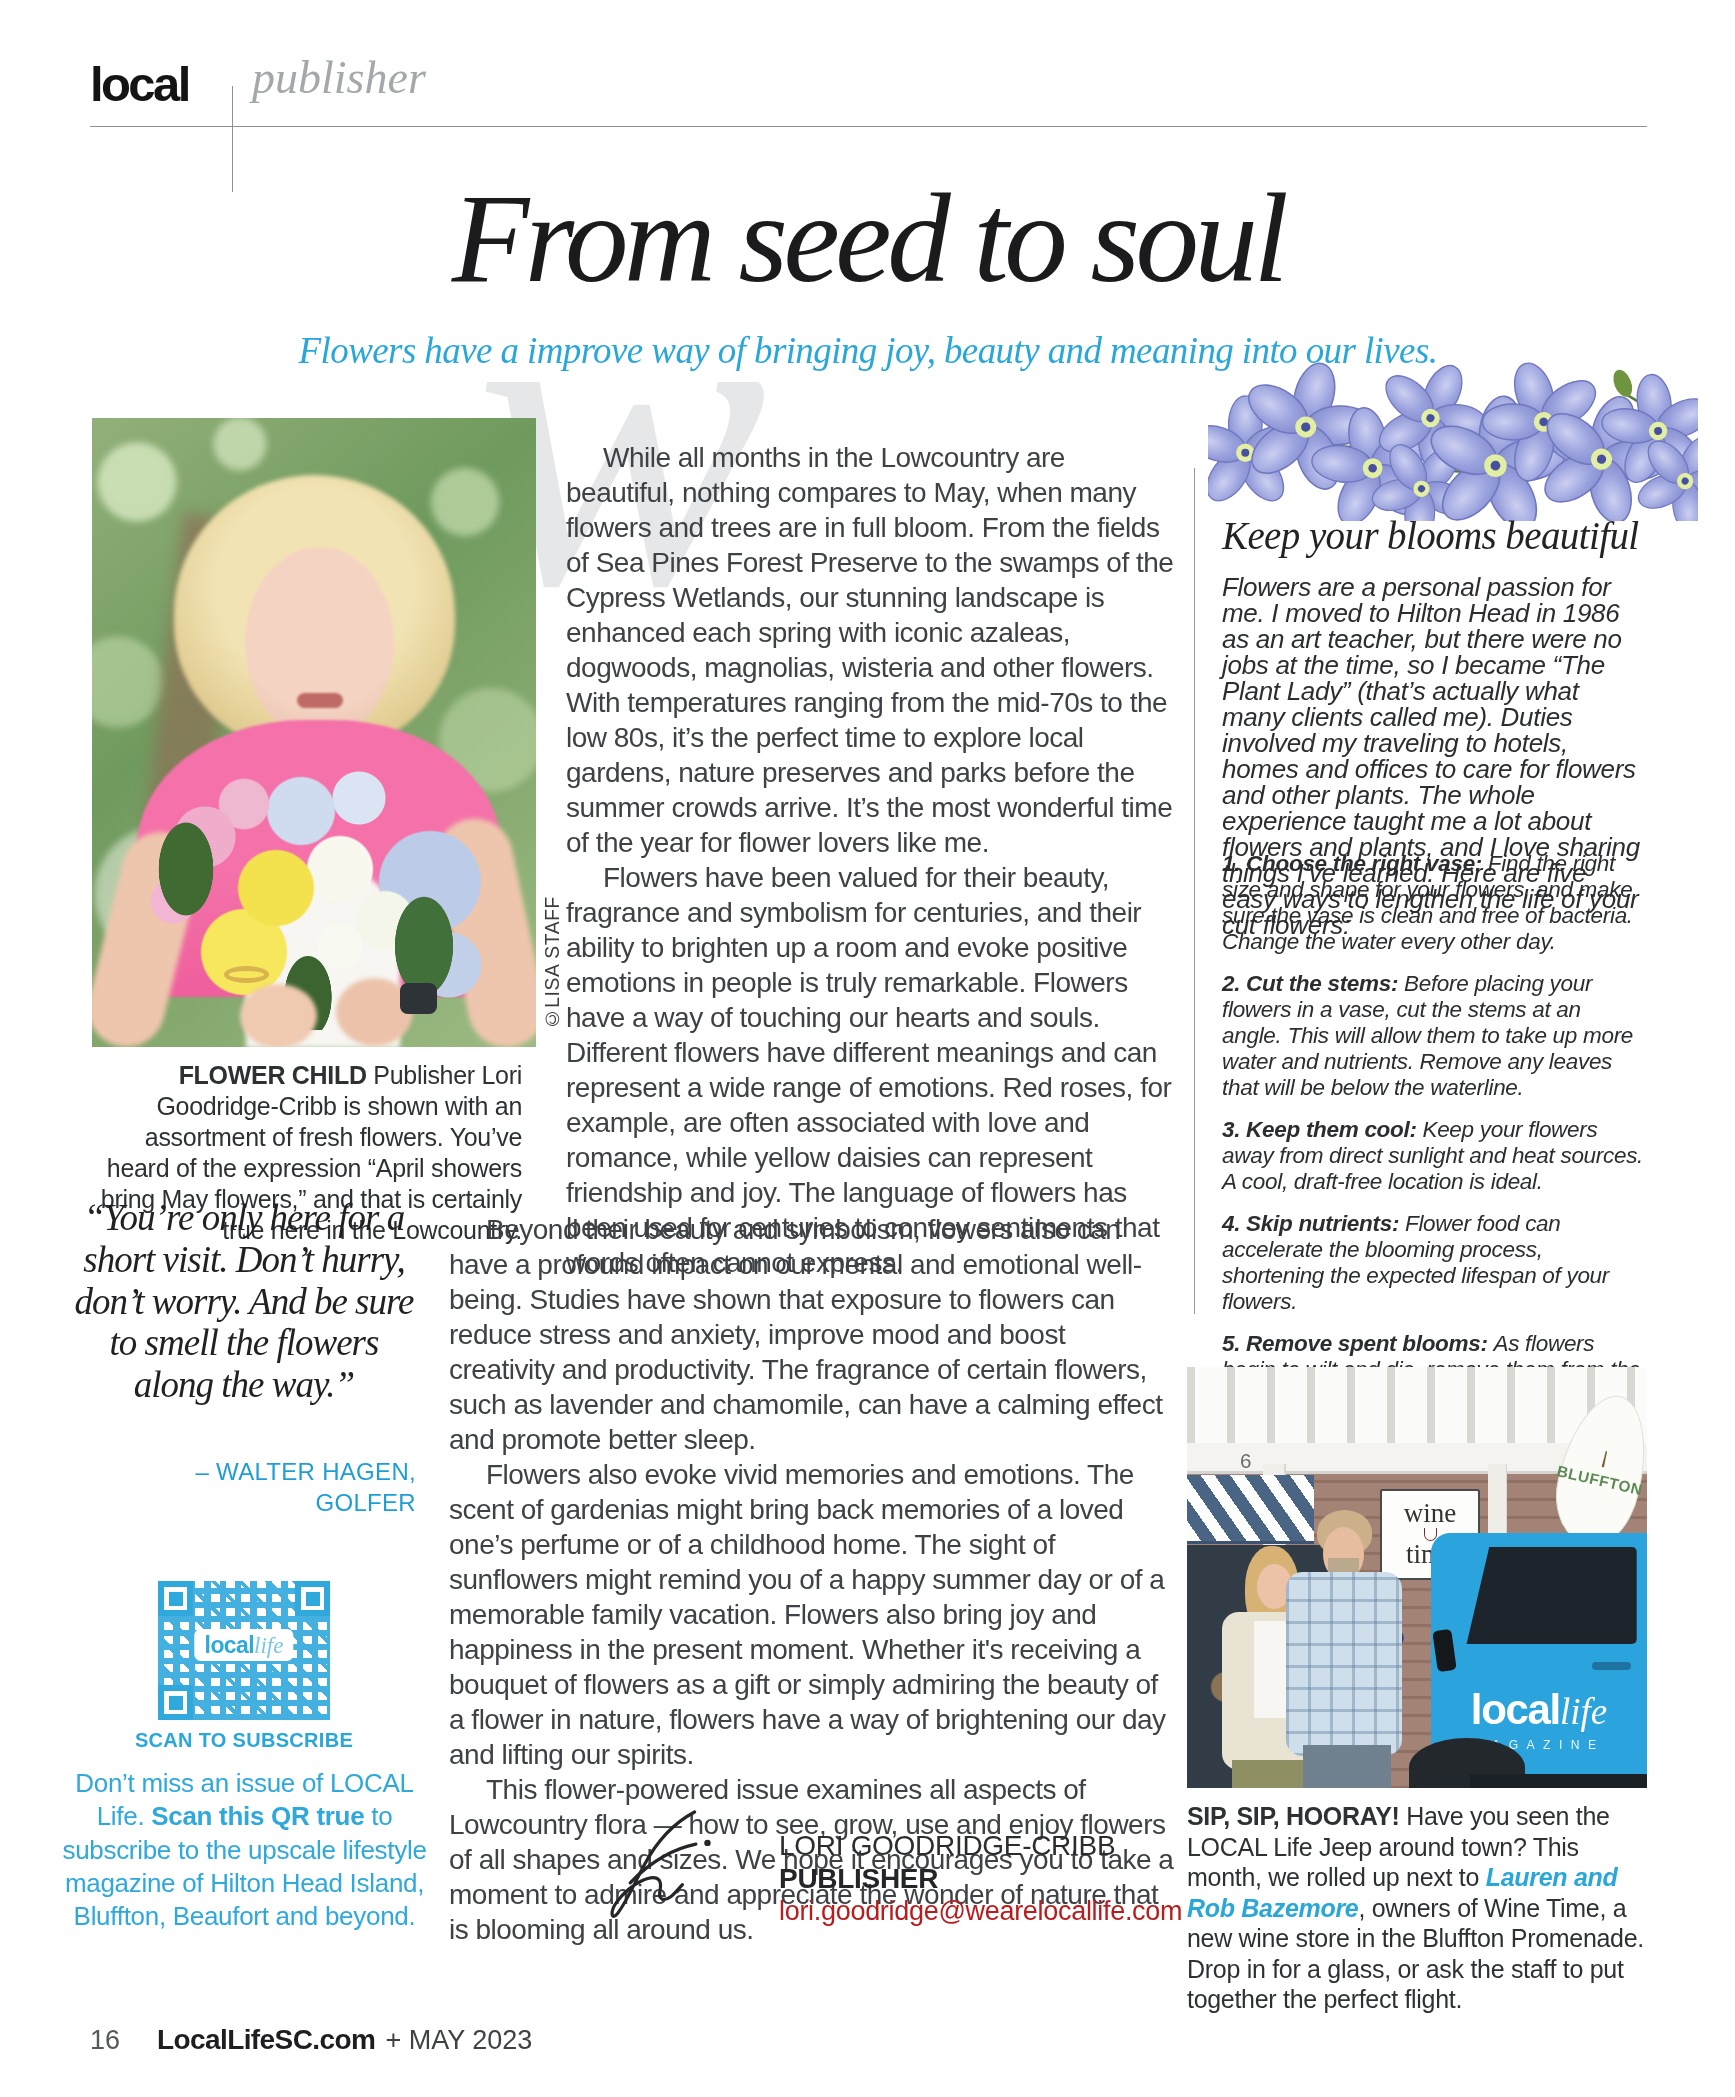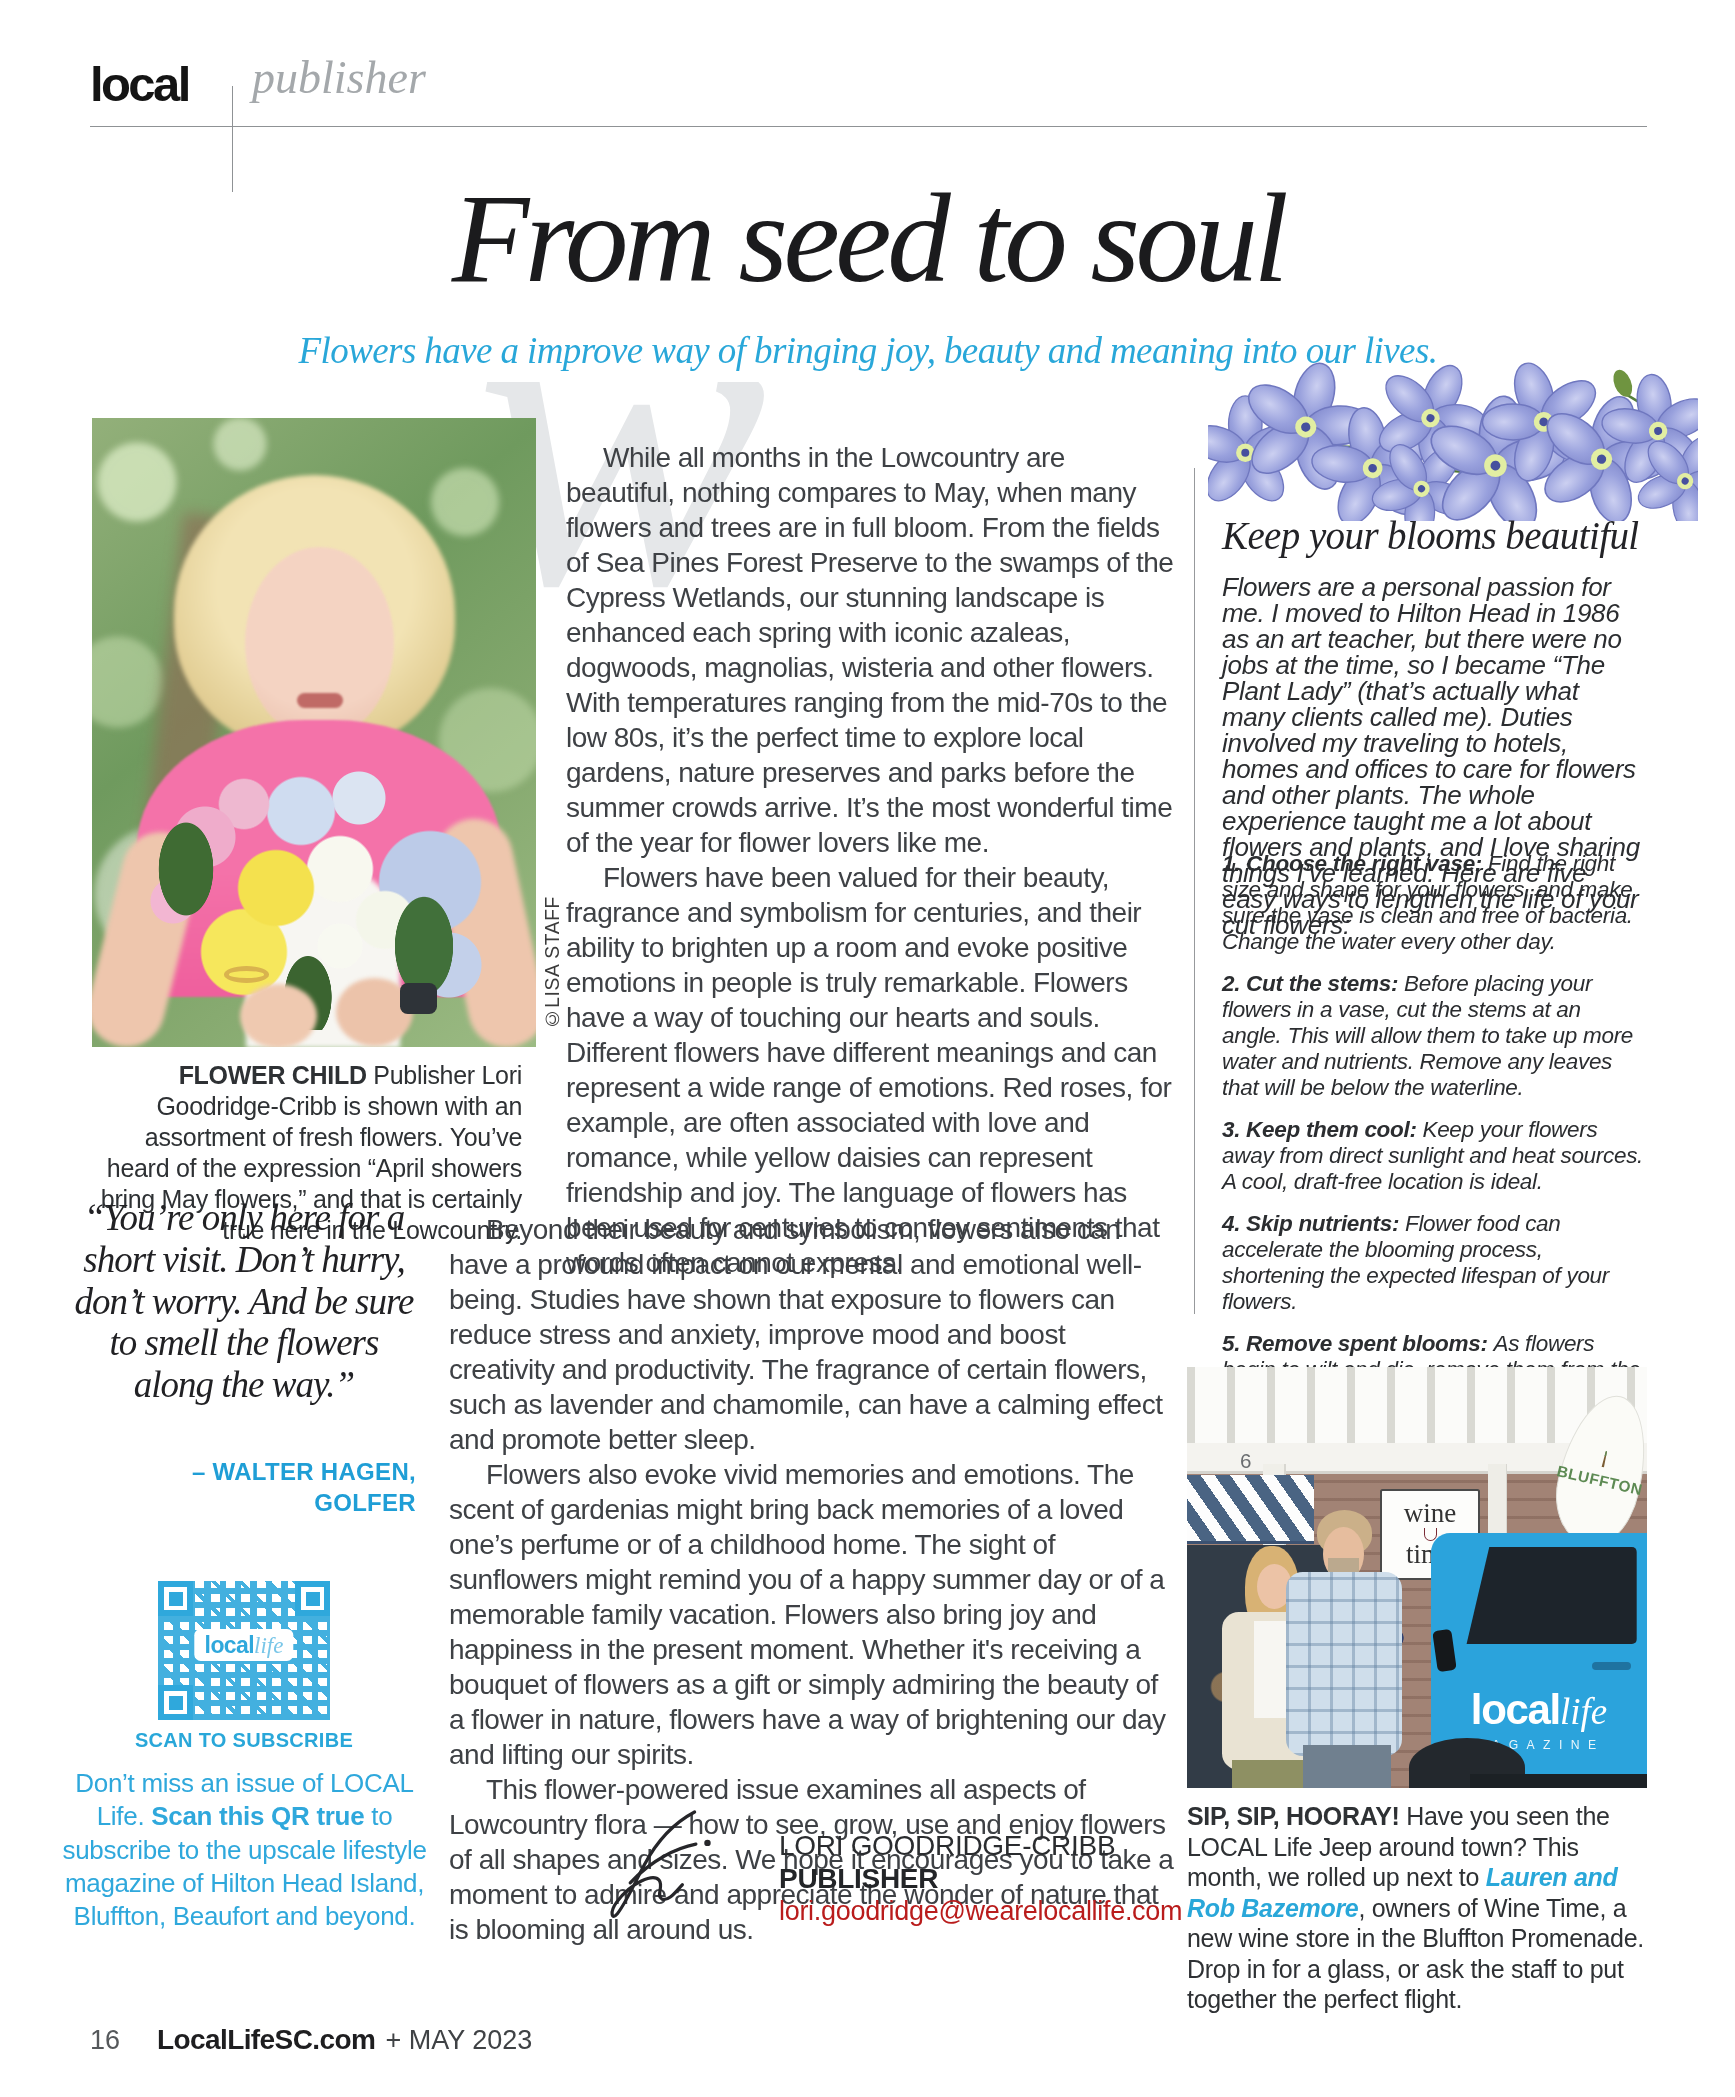--- a/index.html
+++ b/index.html
@@ -74,21 +74,21 @@
 
   .credit{left:542px;top:896px;font-size:19.3px;color:#3c3c3c;letter-spacing:0.6px;
           writing-mode:vertical-rl;transform:rotate(180deg)}
 
   
   .caption-left{left:90px;top:1060px;width:432px;font-size:25px;line-height:1.24;text-align:right;
                 color:#2e3134;letter-spacing:-0.3px}
   .caption-left b{letter-spacing:-0.3px}
   .pullquote{left:72px;top:1197px;width:344px;text-align:center;font-family:"Liberation Serif",serif;
              font-style:italic;font-size:37px;line-height:1.13;color:#212124;letter-spacing:-1px}
-  .attribution{left:72px;top:1457px;width:344px;text-align:right;color:#1f9ed6;font-weight:bold;
+  .attribution{left:72px;top:1457px;width:344px;text-align:right;color:#1f9ed6;font-weight:normal;
                font-size:24px;line-height:1.28;letter-spacing:0.3px}
 
   .qr{left:158px;top:1581px;width:172px;height:139px}
   .qr-pattern{position:absolute;inset:0;
     background-image:
       repeating-linear-gradient(90deg,#2fa8dc 0 6.4px,transparent 6.4px 15.4px),
       repeating-linear-gradient(0deg,#2fa8dc 0 6.4px,transparent 6.4px 14px),
       repeating-linear-gradient(45deg,#2fa8dc 0 3.9px,transparent 3.9px 19.3px);
     opacity:.9}
   .qr-finder{position:absolute;width:35px;height:35px;border:6.4px solid #2fa8dc;background:#fff}

